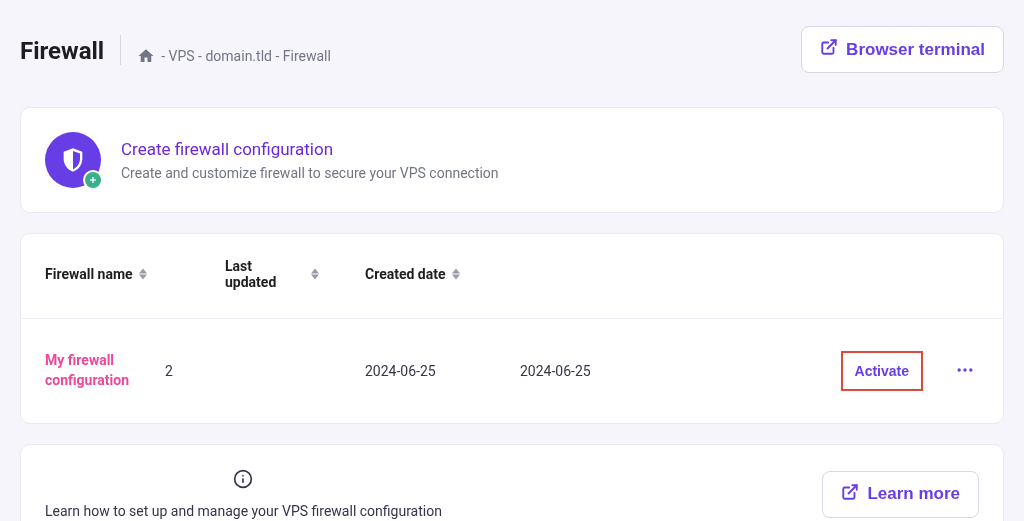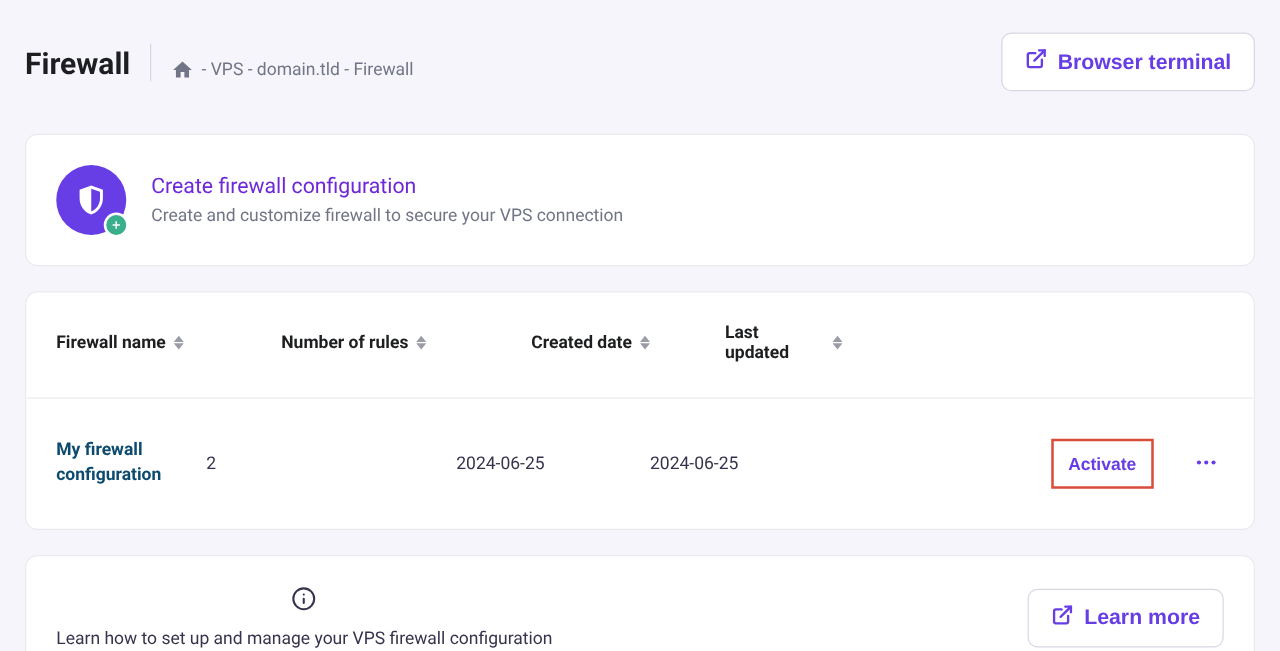--- a/index.html
+++ b/index.html
@@ -124,21 +124,21 @@
     .col-updated { flex: 0 0 140px; }
     .col-action { flex: 1; display: flex; justify-content: flex-end; align-items: center; gap: 24px; }
     .sort-icon { color: #9a9ca8; display: inline-flex; flex-direction: column; line-height: 0; }
     .table-row {
       display: flex;
       align-items: center;
       padding: 32px 24px;
       border-top: 1px solid #ececf2;
     }
     .td { font-size: 14px; color: #36344d; }
-    .td-name { flex: 0 0 180px; font-weight: 700; color: #0c4a6e; line-height: 1.4; }
+    .td-name { flex: 0 0 180px; font-weight: 700; color: #ec4899; line-height: 1.4; }
     .td-rules { flex: 0 0 200px; }
     .td-created { flex: 0 0 155px; }
     .td-updated { flex: 0 0 140px; }
     .td-action { flex: 1; display: flex; justify-content: flex-end; align-items: center; gap: 28px; }
     .activate-btn {
       color: #673de6;
       font-weight: 700;
       font-size: 14px;
       border: 2px solid #d94b3a;
       padding: 10px 12px;
@@ -219,44 +219,33 @@
       <span>Firewall name</span>
       <span class="sort-icon">
         <svg width="8" height="6" viewBox="0 0 8 5">
             <path d="M4 0 L8 5 L0 5 Z" fill="currentColor"></path>
           </svg>
         <svg width="8" height="6" viewBox="0 0 8 5">
             <path d="M4 5 L8 0 L0 0 Z" fill="currentColor"></path>
           </svg>
       </span>
     </div>
-    <div class="th col-rules">
-      <span>Number of rules</span>
+    <div class="th col-updated">
+      <span style="max-width:80px;">Last updated</span>
       <span class="sort-icon">
         <svg width="8" height="6" viewBox="0 0 8 5">
             <path d="M4 0 L8 5 L0 5 Z" fill="currentColor"></path>
           </svg>
         <svg width="8" height="6" viewBox="0 0 8 5">
             <path d="M4 5 L8 0 L0 0 Z" fill="currentColor"></path>
           </svg>
       </span>
     </div>
     <div class="th col-created">
       <span>Created date</span>
-      <span class="sort-icon">
-        <svg width="8" height="6" viewBox="0 0 8 5">
-            <path d="M4 0 L8 5 L0 5 Z" fill="currentColor"></path>
-          </svg>
-        <svg width="8" height="6" viewBox="0 0 8 5">
-            <path d="M4 5 L8 0 L0 0 Z" fill="currentColor"></path>
-          </svg>
-      </span>
-    </div>
-    <div class="th col-updated">
-      <span style="max-width:80px;">Last updated</span>
       <span class="sort-icon">
         <svg width="8" height="6" viewBox="0 0 8 5">
             <path d="M4 0 L8 5 L0 5 Z" fill="currentColor"></path>
           </svg>
         <svg width="8" height="6" viewBox="0 0 8 5">
             <path d="M4 5 L8 0 L0 0 Z" fill="currentColor"></path>
           </svg>
       </span>
     </div>
     <div class="col-action"></div>

